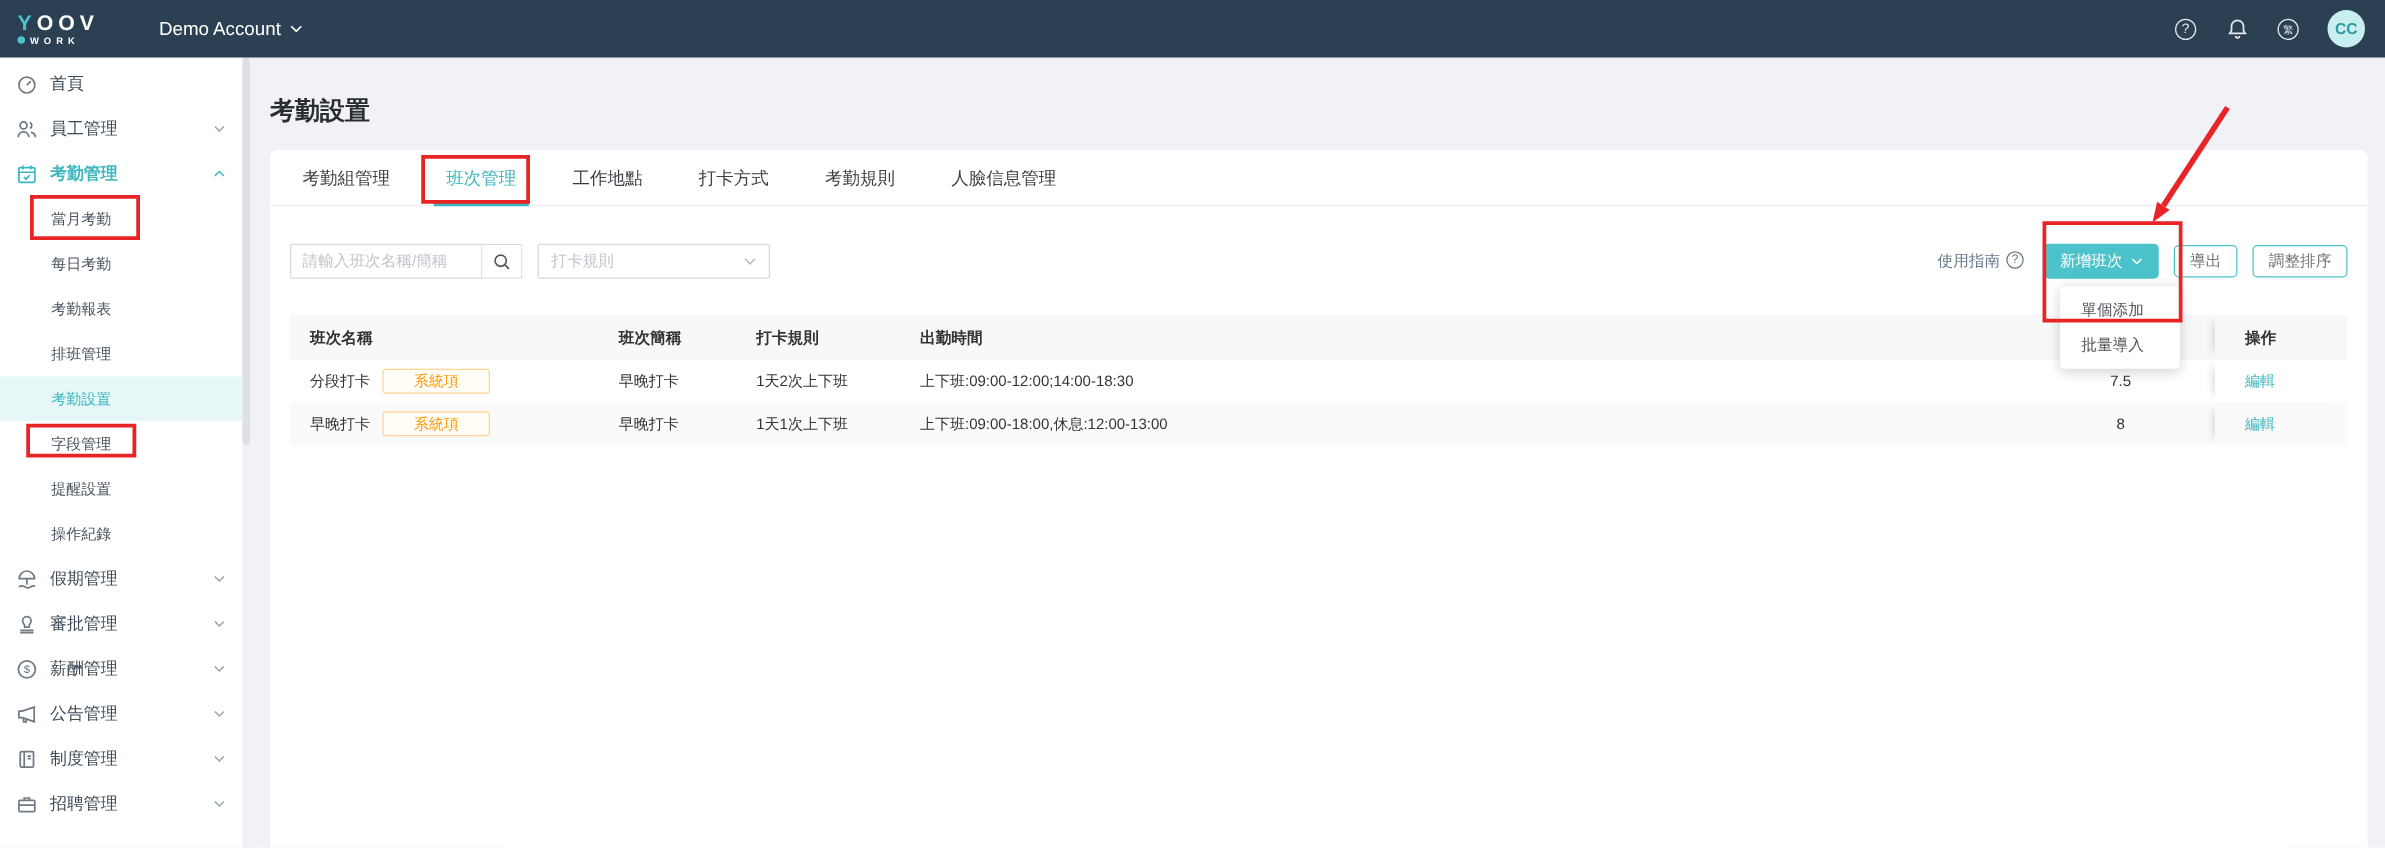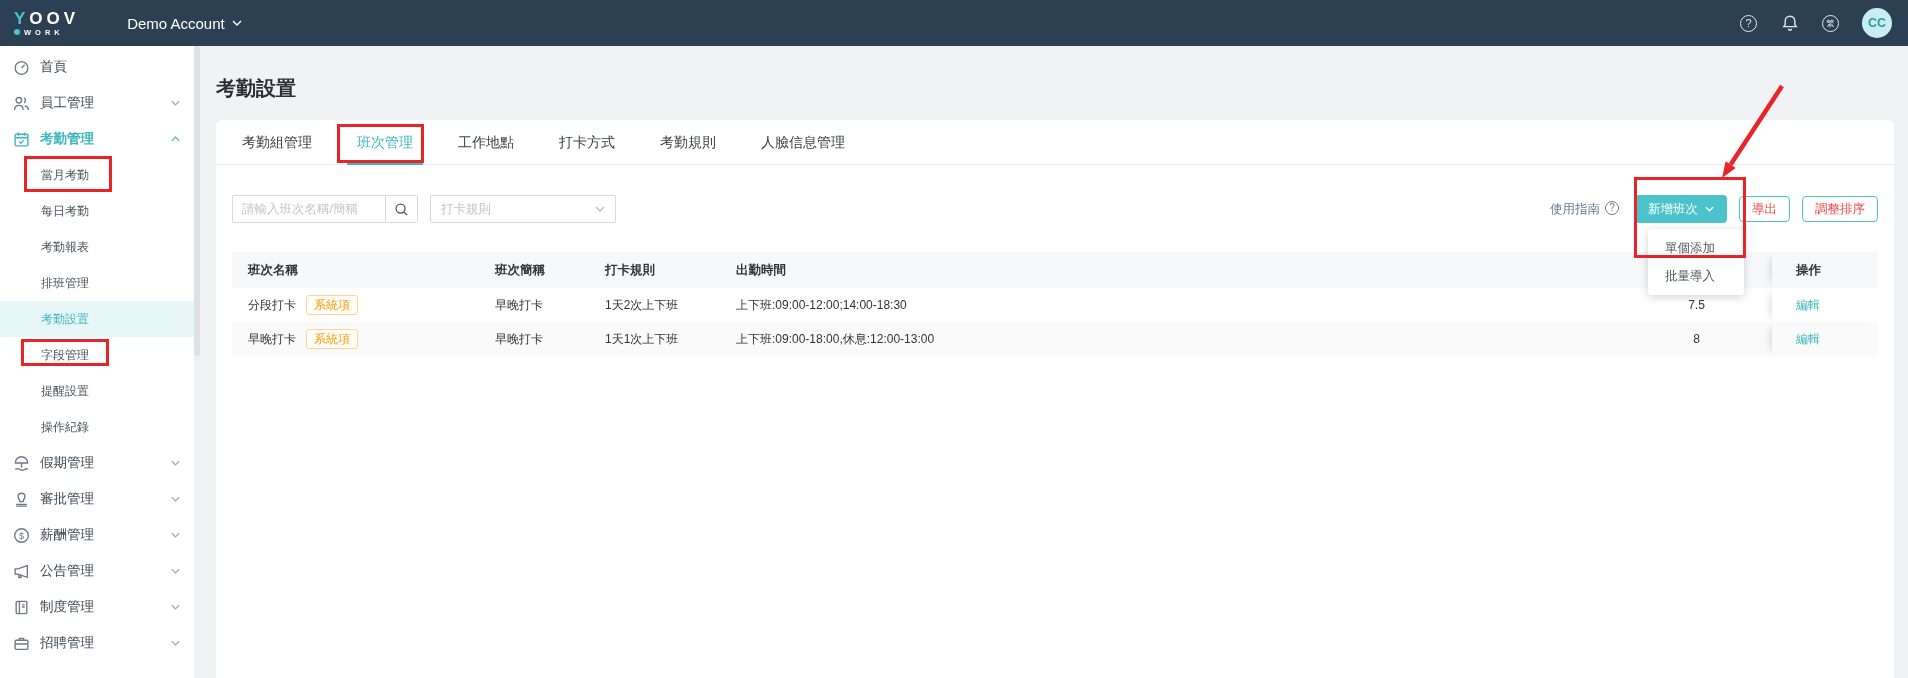--- a/index.html
+++ b/index.html
@@ -60,35 +60,35 @@
     display:flex; align-items:center; padding:0 10px; font-size:12.5px; color:#bfc4cb; cursor:pointer; background:#fff; }
   .select .chev { margin-left:auto; }
   .toolbar-right { margin-left:auto; display:flex; align-items:center; }
   .guide { font-size:12.5px; color:#67798a; display:flex; align-items:flex-start; margin-right:16px; cursor:pointer;margin-left:32px; }
   .q-circle { width:14px; height:14px; border:1px solid #67798a; border-radius:50%; margin-left:5px;
     font-size:10px; line-height:12px; text-align:center; }
   .q-circle::after { content:"?"; }
   .btn-add { height:28px; padding:0 13px; background:#4cc3ca; color:#fff; border:none; border-radius:4px;
     font-size:12.5px; display:flex; align-items:center; gap:7px; cursor:pointer; font-family:inherit; }
   .btn-outline { height:26px; padding:0 12px; margin-left:12px; background:#fff; border:1px solid #4cc3ca;
-    color:#ef4444; border-radius:4px; font-size:12.5px; display:flex; align-items:center; cursor:pointer; font-family:inherit; }
+    color:#737373; border-radius:4px; font-size:12.5px; display:flex; align-items:center; cursor:pointer; font-family:inherit; }
   
   .table { margin:29px 16px 0; font-size:12px; color:#333; }
   .tr { display:flex; align-items:stretch; }
   .tr.head { height:36px; background:#f7f8fa; font-weight:bold; font-size:12.5px; }
   .tr.r1 { height:34px; background:#fff; }
   .tr.r2 { height:34px; background:#fafafa; }
   .td { display:flex; align-items:center; }
   .c-name  { width:255px; padding-left:16px; }
   .c-short { width:110px; padding-left:8px; }
   .c-rule  { width:131px; padding-left:8px; }
   .c-time  { flex:1; padding-left:8px; }
   .c-hours { width:151px; justify-content:center; }
   .c-op    { width:106px; padding-left:24px; box-shadow:-7px 0 8px -6px rgba(0,0,0,.16); }
-  .badge { margin-left:10px; padding:1px 7px; border:1px solid #ffd591; border-radius:3px;
+  .badge { margin-left:10px; padding:1px 24px; border:1px solid #ffd591; border-radius:3px;
     color:#ff9800; background:#fffdf6; font-size:12px; line-height:16px; }
   .link { color:#3cb7bf; cursor:pointer; }
   
   .dropdown { position:absolute; left:1648px; top:229px; width:96px; background:#fff; border-radius:4px;
     box-shadow:0 2px 10px rgba(0,0,0,.18); padding:5px 0; z-index:20; }
   .dropdown .item { height:28px; line-height:28px; padding-left:17px; font-size:12.5px; color:#51565c; cursor:pointer; }
   
   .ann { position:absolute; border:3px solid #e92427; z-index:30; pointer-events:none; }
   .ann-arrow { position:absolute; left:1690px; top:60px; z-index:31; pointer-events:none; }
 </style>

